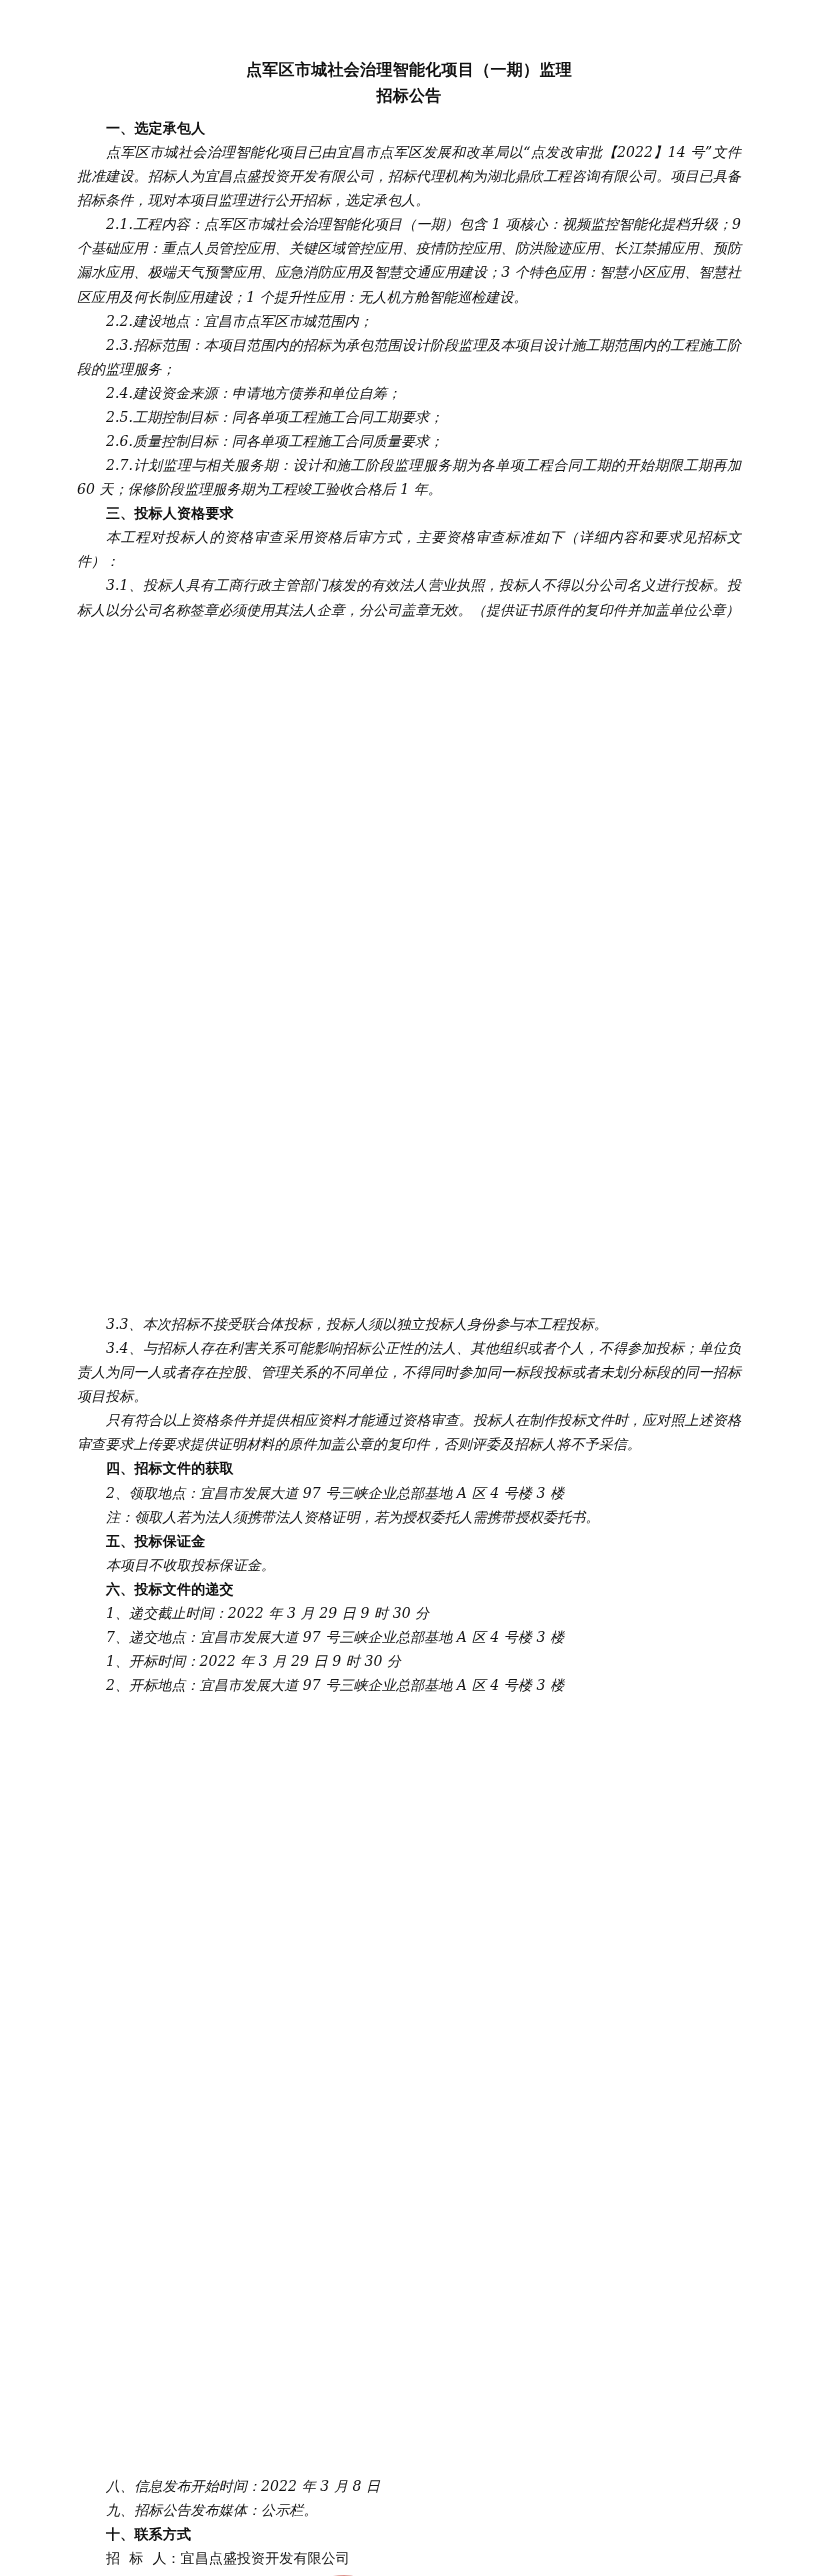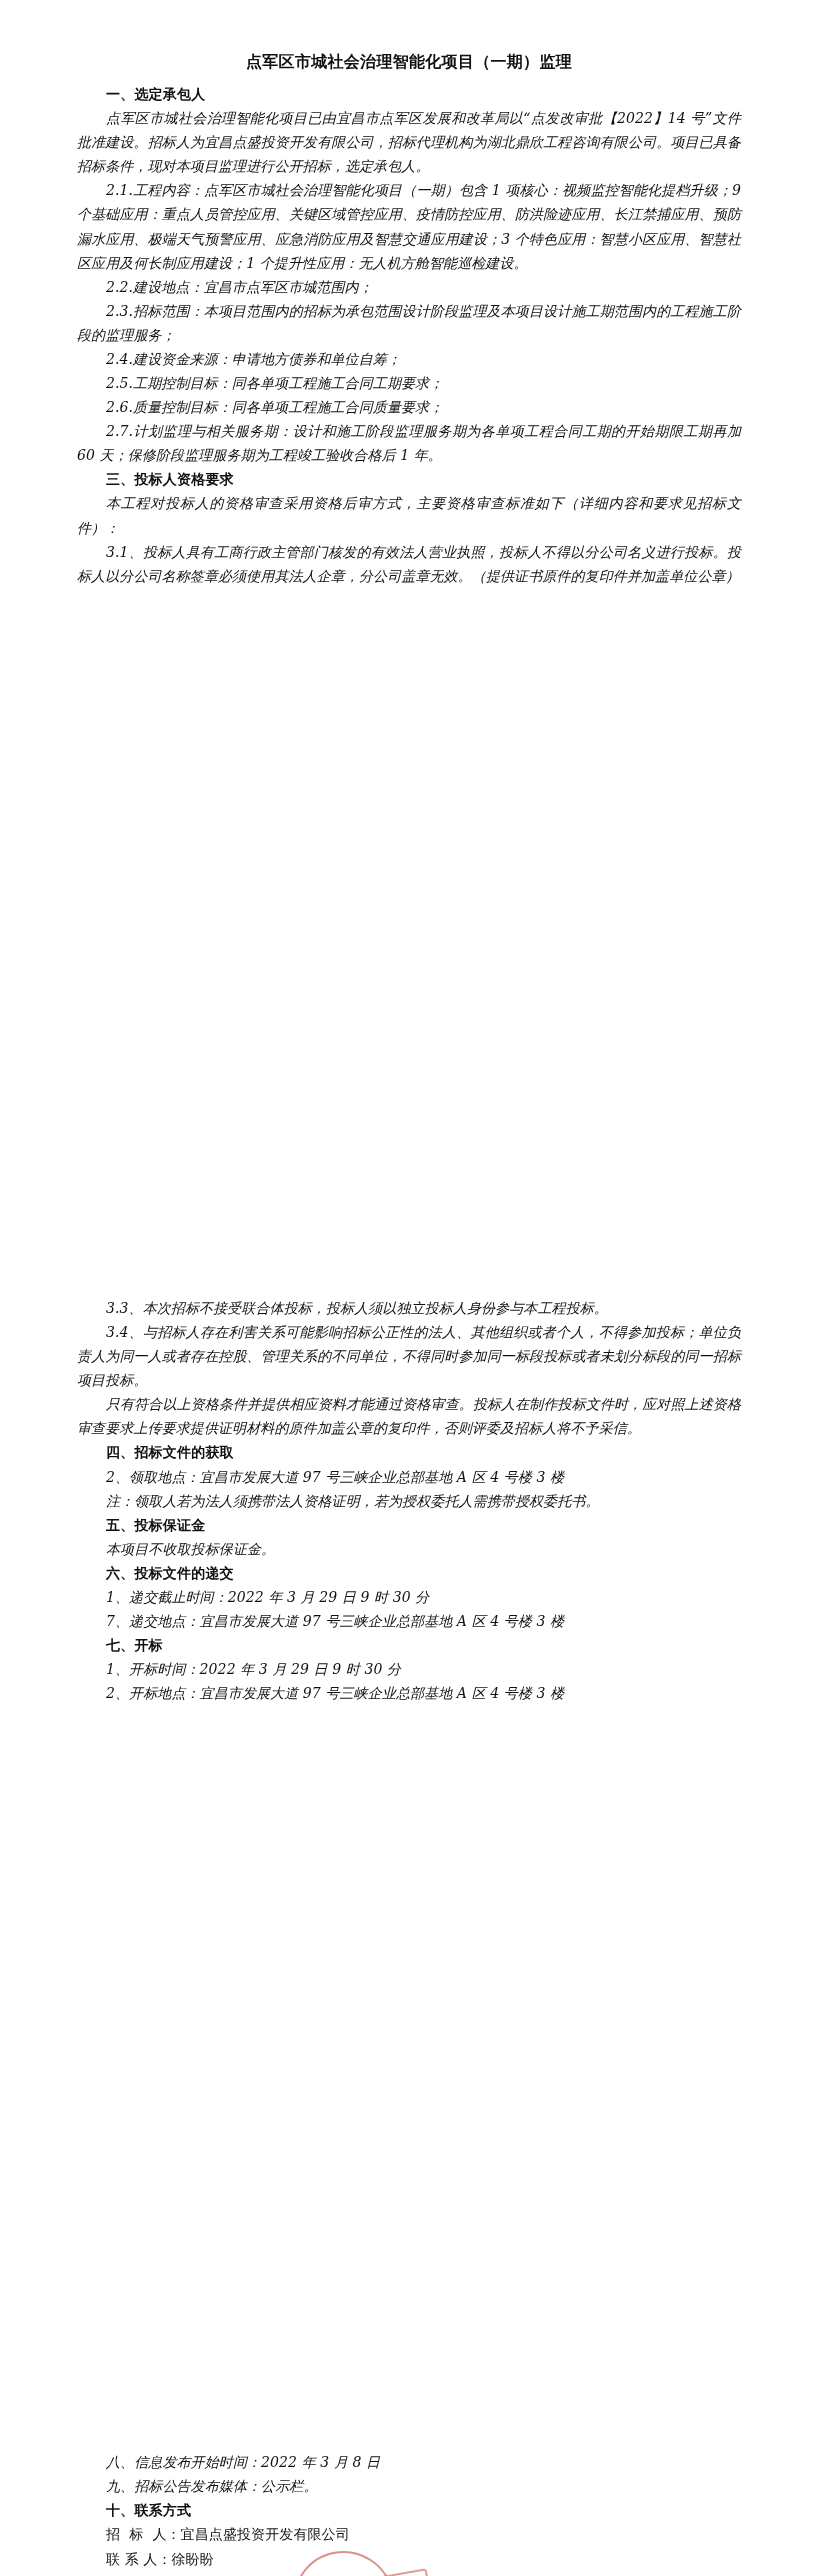--- a/index.html
+++ b/index.html
@@ -14,20 +14,21 @@
   }
   .page {
     width: 818px;
     position: relative;
     box-sizing: border-box;
   }
   .sheet {
     position: relative;
     box-sizing: border-box;
     padding: 12px 77px;
+    margin-top: 8px;
   }
   
   #sheet-1 { padding-top: 49px; height: 1141px; }
   #sheet-2 { padding-top: 0px; height: 1154px; }
   #sheet-3 { padding-top: 0px; height: 1175px; }
 
   .doc-title {
     text-align: center;
     font-size: 16px;
     font-weight: bold;
@@ -106,20 +107,21 @@
 </style>
 </head>
 <body>
 
 <div class="page">
 
   <div class="sheet" id="sheet-1">
 
     <div class="doc-title">
       <span>点军区市城社会治理智能化项目（一期）监理</span>
+      <span class="line2">招标公告</span>
     </div>
 
     <div class="block-gap"></div>
 
     <p class="heading">一、选定承包人</p>
     <p class="para indent2">点军区市城社会治理智能化项目已由宜昌市点军区发展和改革局以“点发改审批【2022】14 号”文件批准建设。招标人为宜昌点盛投资开发有限公司，招标代理机构为湖北鼎欣工程咨询有限公司。项目已具备招标条件，现对本项目监理进行公开招标，选定承包人。</p>
 
     <p class="para indent2">2.1.工程内容：点军区市城社会治理智能化项目（一期）包含 1 项核心：视频监控智能化提档升级；9 个基础应用：重点人员管控应用、关键区域管控应用、疫情防控应用、防洪险迹应用、长江禁捕应用、预防漏水应用、极端天气预警应用、应急消防应用及智慧交通应用建设；3 个特色应用：智慧小区应用、智慧社区应用及何长制应用建设；1 个提升性应用：无人机方舱智能巡检建设。</p>
     <p class="para indent2">2.2.建设地点：宜昌市点军区市城范围内；</p>
     <p class="para indent2">2.3.招标范围：本项目范围内的招标为承包范围设计阶段监理及本项目设计施工期范围内的工程施工阶段的监理服务；</p>
@@ -144,21 +146,20 @@
     <p class="para indent2">2、领取地点：宜昌市发展大道 97 号三峡企业总部基地 A 区 4 号楼 3 楼</p>
     <p class="para indent2">注：领取人若为法人须携带法人资格证明，若为授权委托人需携带授权委托书。</p>
 
     <p class="heading">五、投标保证金</p>
     <p class="para indent2">本项目不收取投标保证金。</p>
 
     <p class="heading">六、投标文件的递交</p>
     <p class="para indent2">1、递交截止时间：2022 年 3 月 29 日 9 时 30 分</p>
     <p class="para indent2">7、递交地点：宜昌市发展大道 97 号三峡企业总部基地 A 区 4 号楼 3 楼</p>
 
-    <p class="heading">七、开标</p>
     <p class="para indent2">1、开标时间：2022 年 3 月 29 日 9 时 30 分</p>
     <p class="para indent2">2、开标地点：宜昌市发展大道 97 号三峡企业总部基地 A 区 4 号楼 3 楼</p>
   </div>
 
   <div class="sheet" id="sheet-3">
     <div class="big-gap"></div>
 
     <p class="para indent2">八、信息发布开始时间：2022 年 3 月 8 日</p>
     <p class="para indent2">九、招标公告发布媒体：公示栏。</p>
     <p class="heading">十、联系方式</p>

